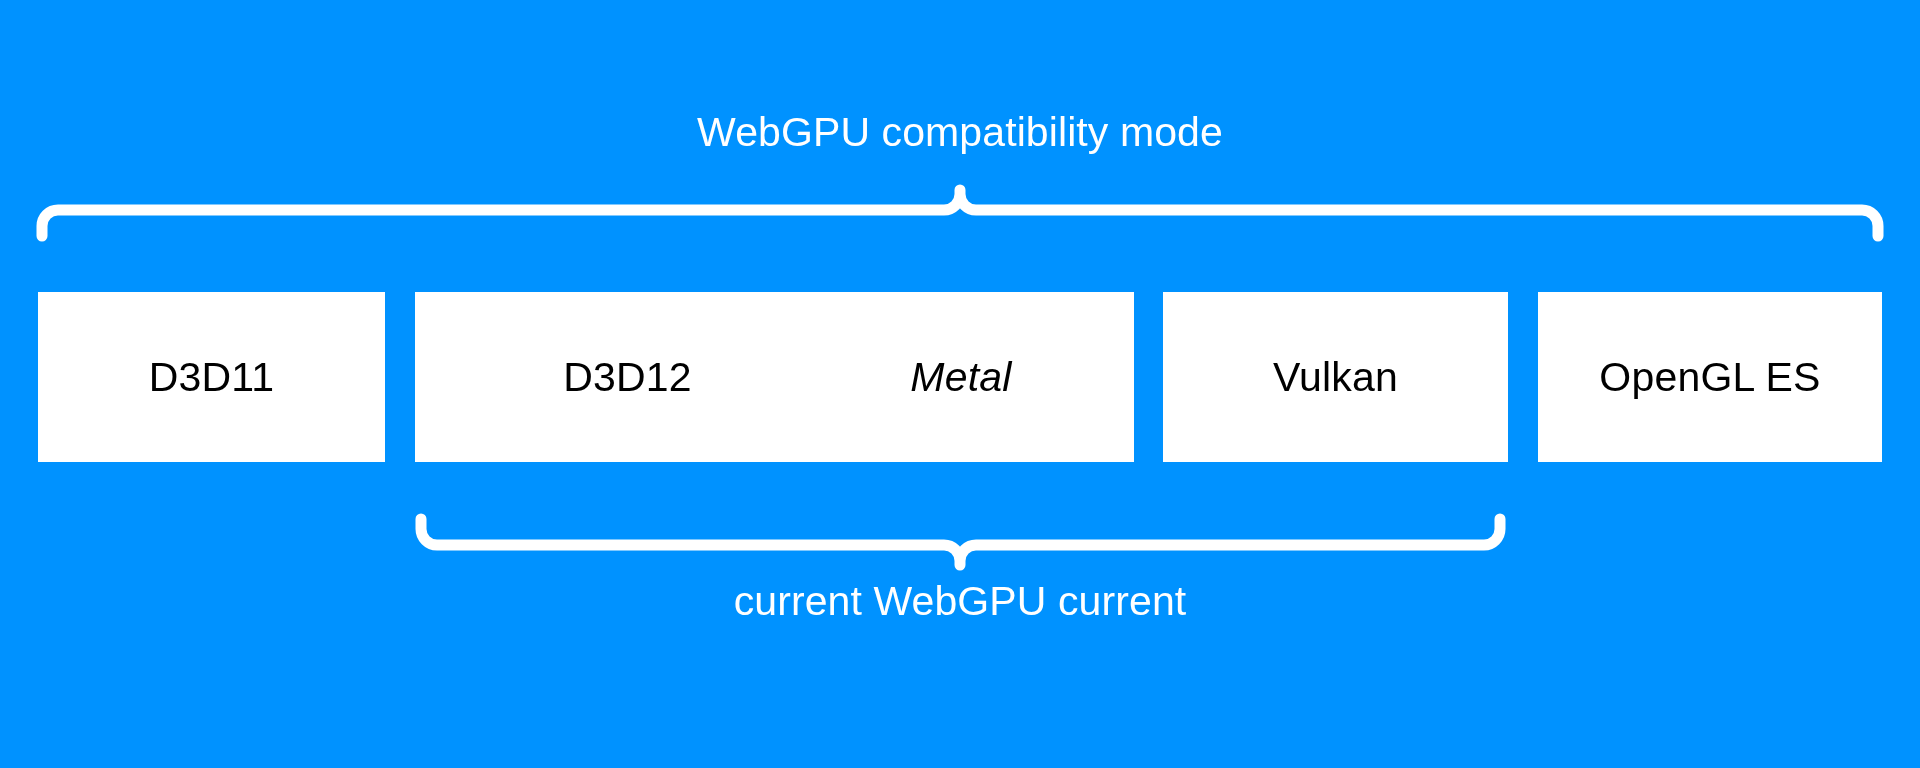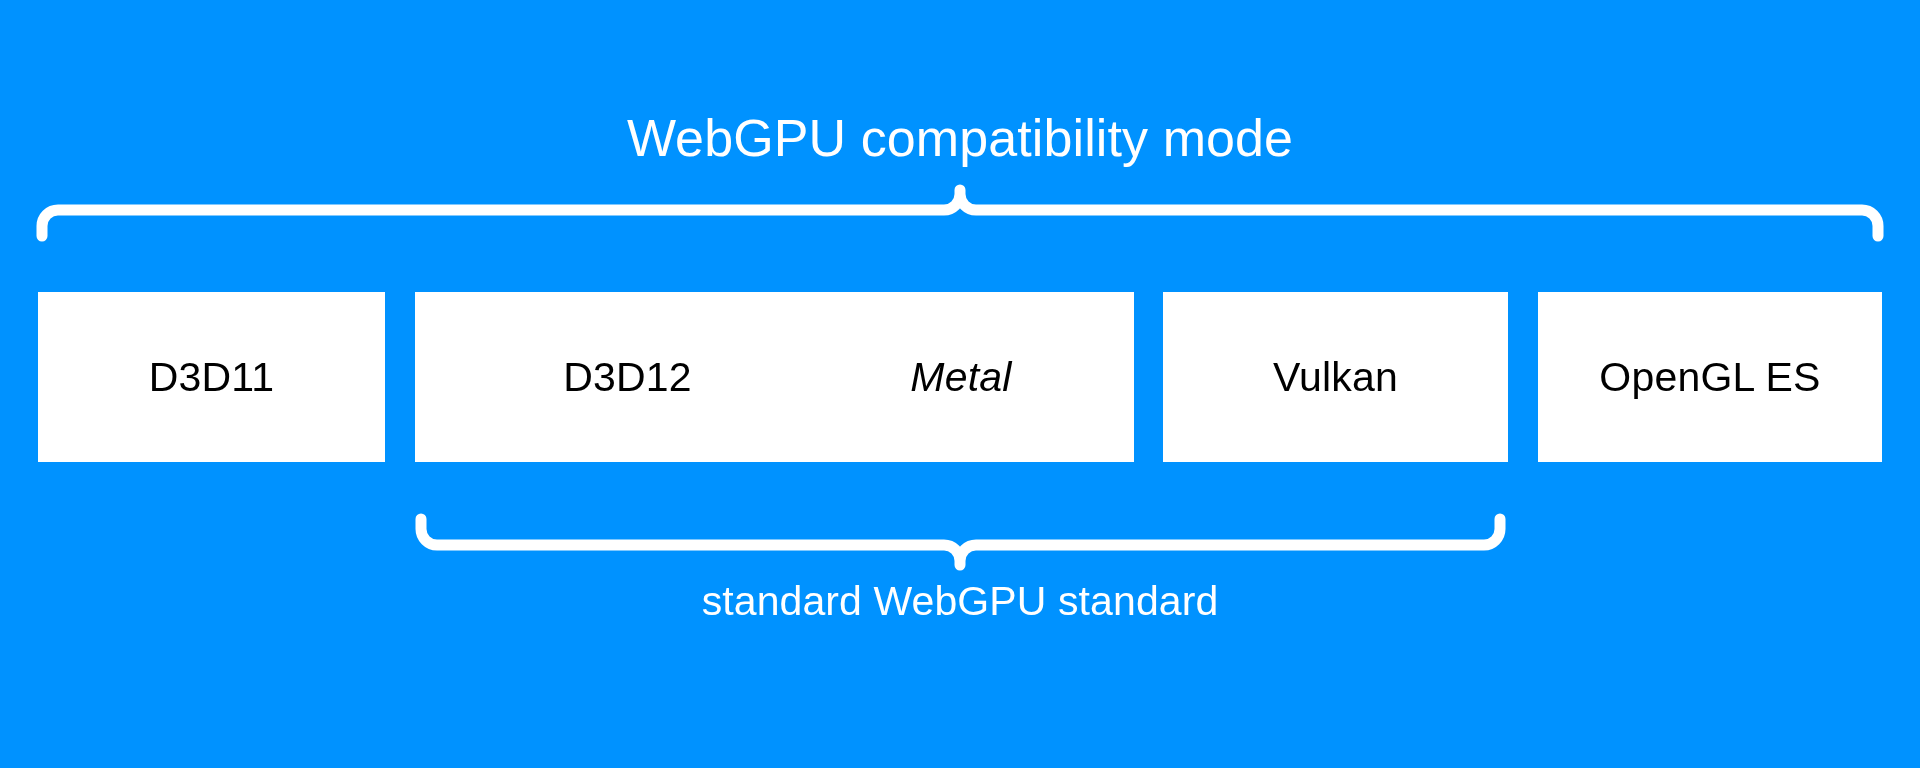--- a/index.html
+++ b/index.html
@@ -22,21 +22,21 @@
   }
 
   
   .top-label {
     position: absolute;
     left: 0;
     top: 112px;
     width: 1920px;
     text-align: center;
     color: #ffffff;
-    font-size: 52px;
+    font-size: 41px;
     font-weight: 300;
     letter-spacing: 0.1px;
     line-height: 1;
     white-space: nowrap;
   }
 
   
   .bottom-label {
     position: absolute;
     left: 0;
@@ -144,15 +144,15 @@
     <div class="api-box box-4">
       <span class="api-box-label">OpenGL ES</span>
     </div>
 
     <div class="api-box box-3">
       <span class="api-box-label">Vulkan</span>
     </div>
 
   </div>
 
-  <div class="bottom-label">standard WebGPU standard</div>
+  <div class="bottom-label">current WebGPU current</div>
 
 </div>
 
 </body></html>

